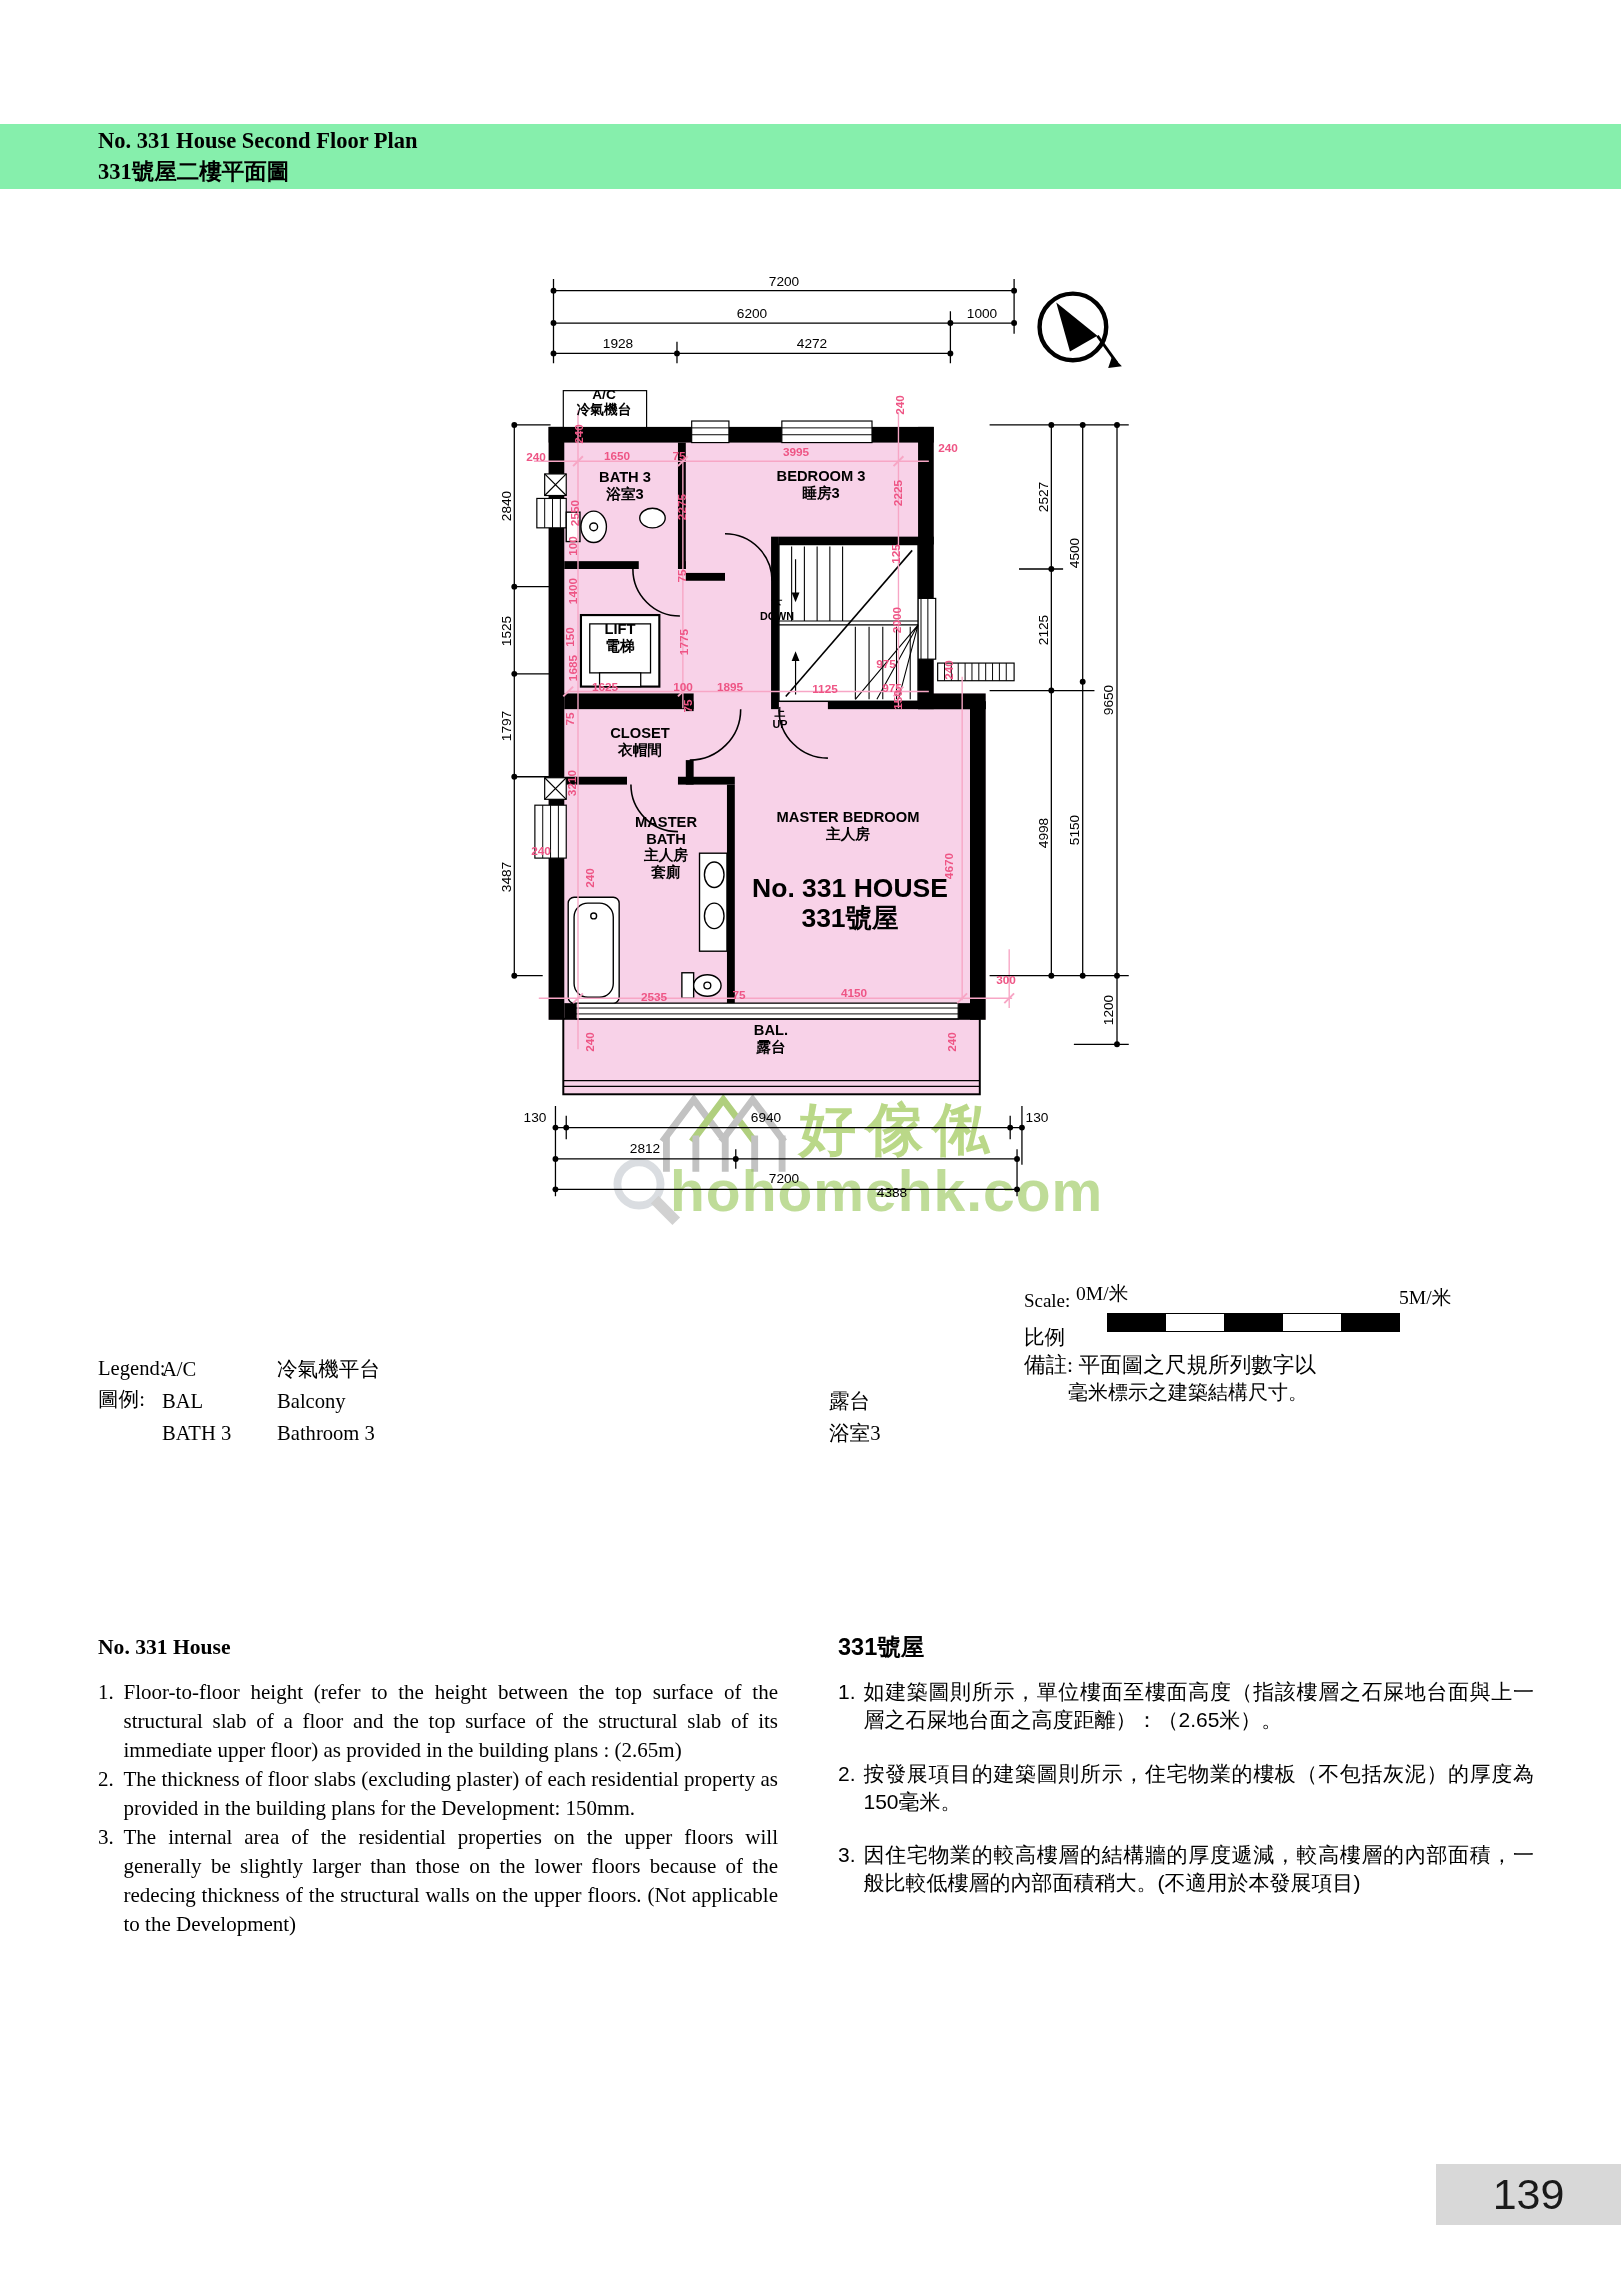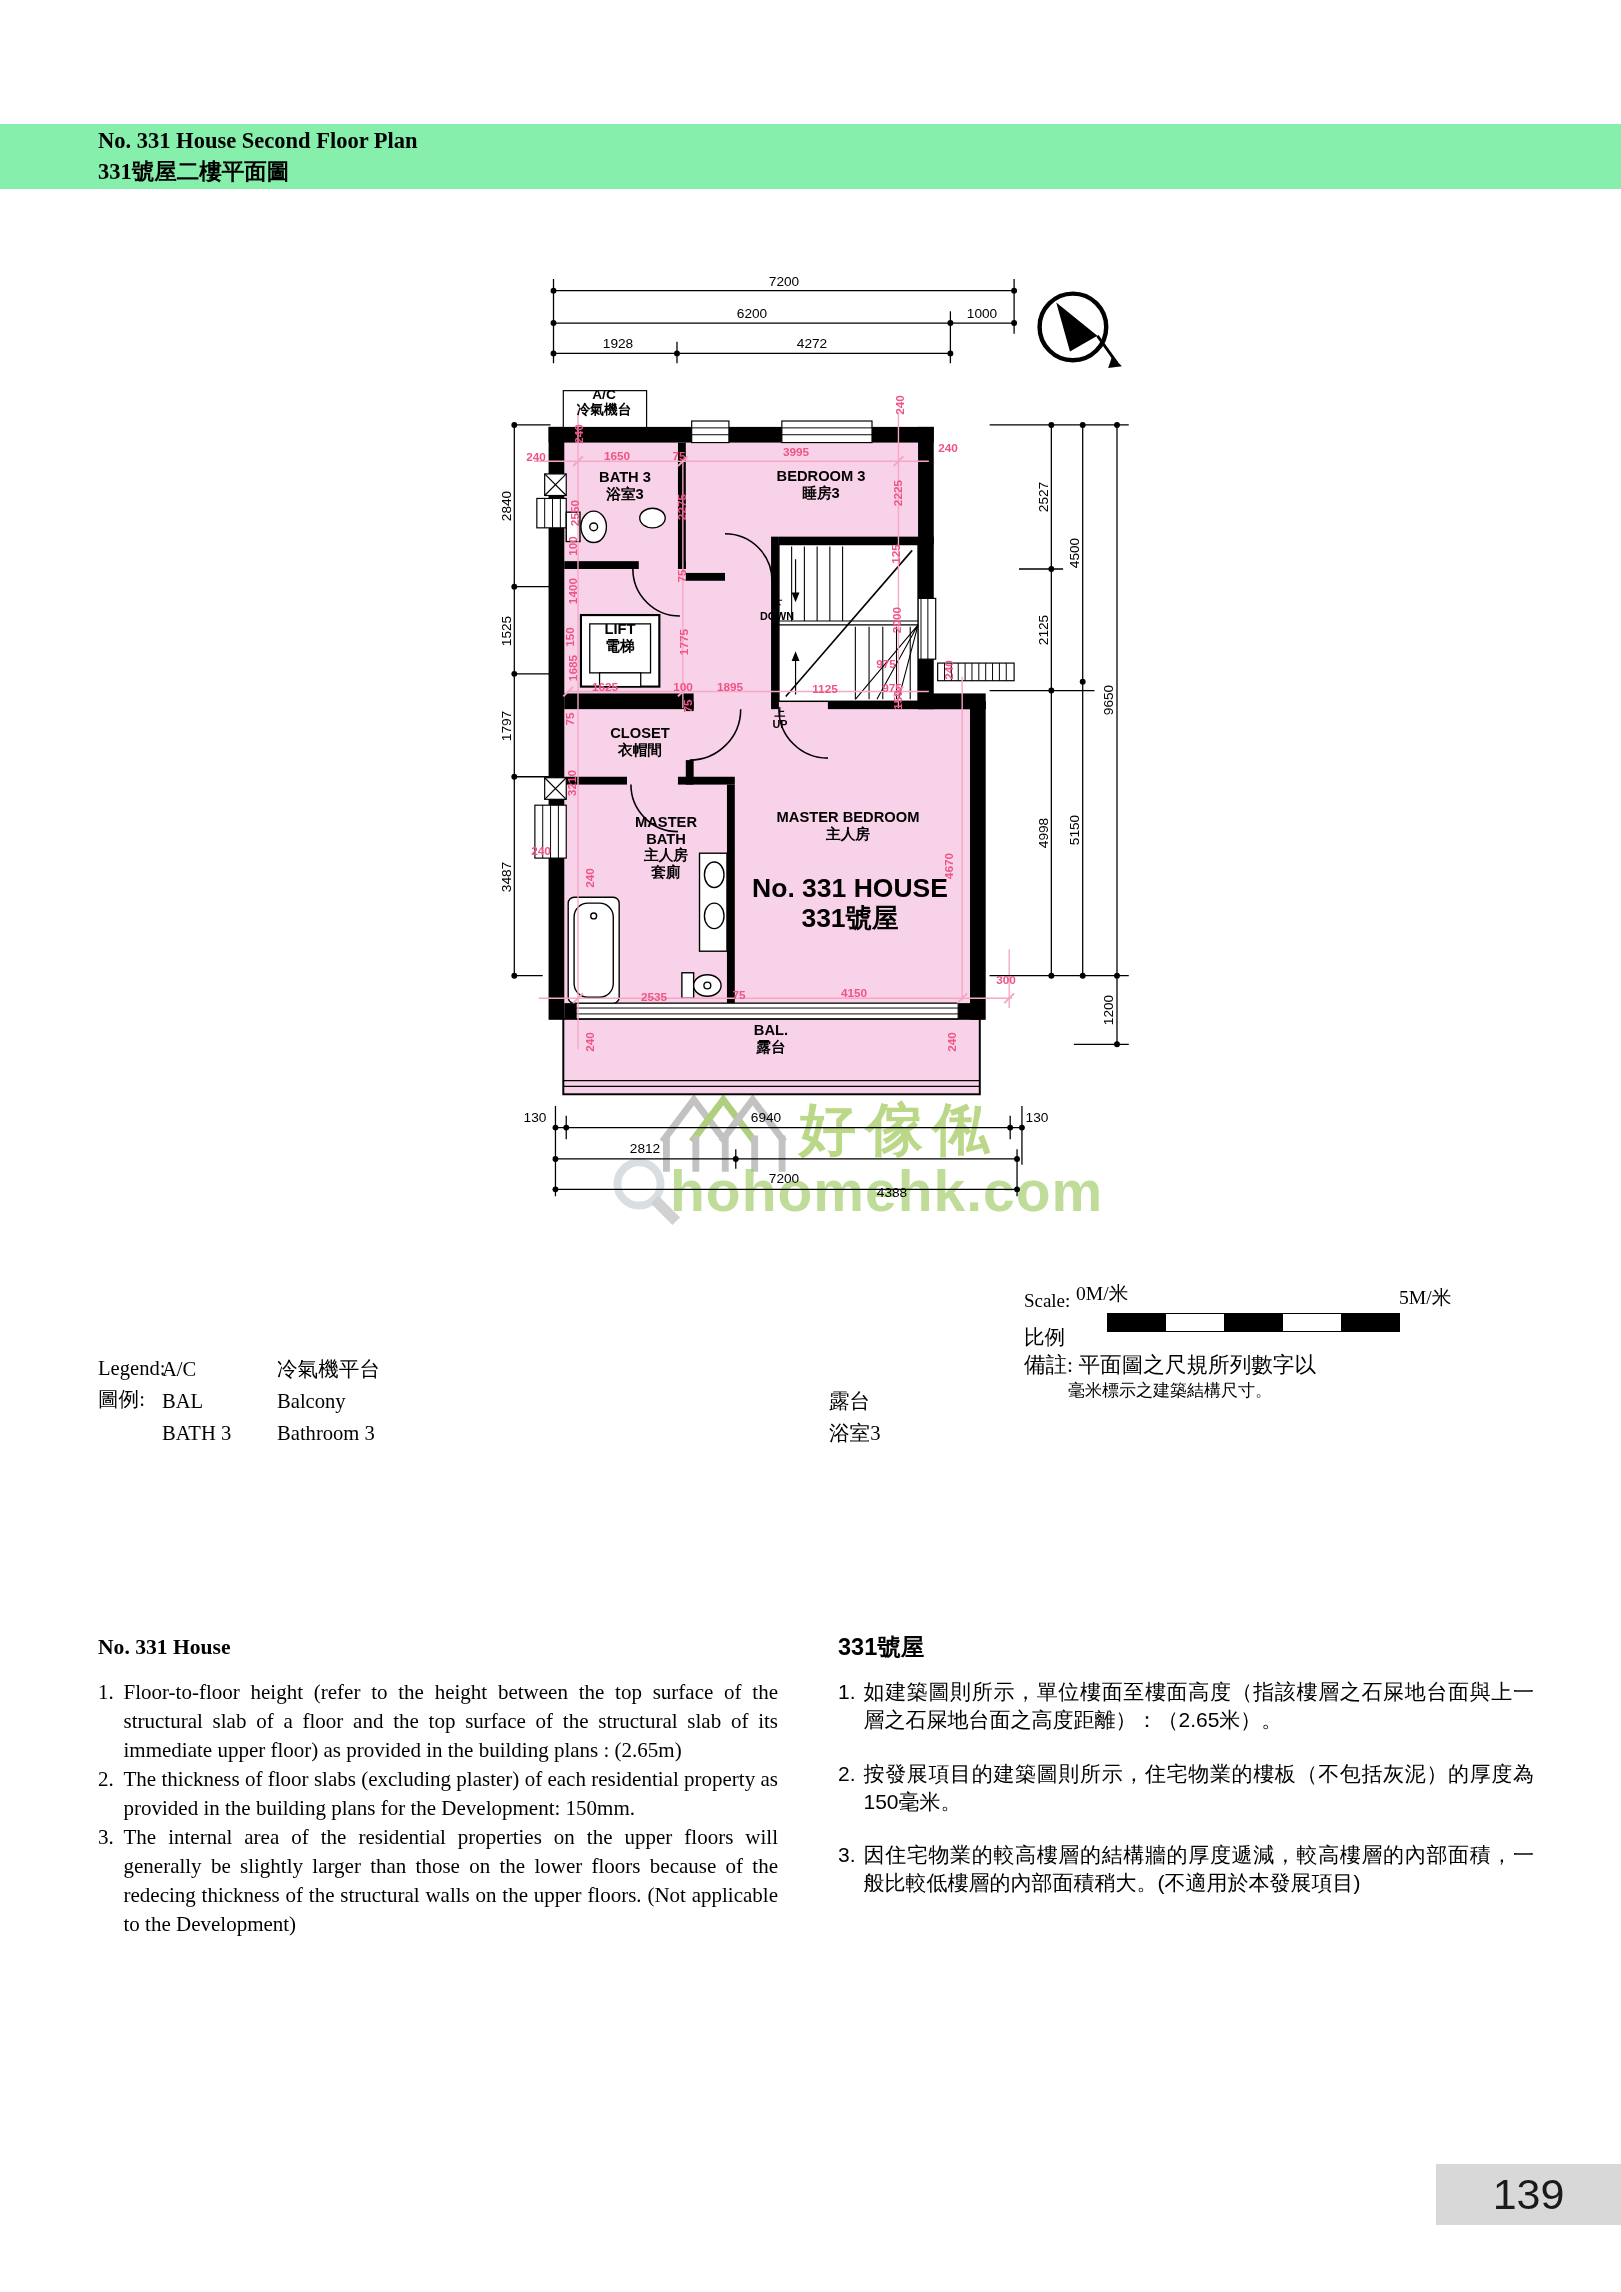--- a/index.html
+++ b/index.html
@@ -32,21 +32,21 @@
   
   #scale-area{position:absolute;left:1019px;top:1274px;width:568px;height:225px;}
   #scale-area .scale-en{position:absolute;left:4.9px;top:15.7px;font-size:19px;}
   #scale-area .scale-zh{position:absolute;left:4.9px;top:49px;font-size:20.6px;}
   #scale-area .s0{position:absolute;left:57px;top:5.9px;font-size:19.6px;}
   #scale-area .s5{position:absolute;left:380px;top:9.8px;font-size:19.6px;}
   #scale-bar{position:absolute;left:88px;top:39px;width:291px;height:16.7px;border:1px solid #000;display:flex;}
   #scale-bar div{flex:1;}
   #scale-bar .b{background:#000;} #scale-bar .w{background:#fff;}
   #scale-area .nzh1{position:absolute;left:4.9px;top:76px;font-size:21.6px;white-space:nowrap;}
-  #scale-area .nzh2{position:absolute;left:49px;top:105px;font-size:17px;white-space:nowrap;font-family:Liberation Mono, monospace;}
+  #scale-area .nzh2{position:absolute;left:49px;top:105px;font-size:20px;white-space:nowrap;font-family:Liberation Mono, monospace;}
   #scale-area .nen{position:absolute;left:4.9px;top:137px;font-size:22.5px;line-height:29px;
       font-family:"Liberation Sans",sans-serif;white-space:nowrap;}
   #scale-area .nen .i{padding-left:63px;}
 
   
   #legend{position:absolute;left:98px;top:1345px;width:902px;}
   #legend .lhead{position:absolute;left:0;top:7.8px;font-size:20.6px;line-height:31px;}
   #legend-rows{position:absolute;left:64px;top:7.8px;width:838px;}
   .lrow{display:flex;line-height:32px;font-size:20.6px;}
   .labbr{width:115px;flex:none;}

